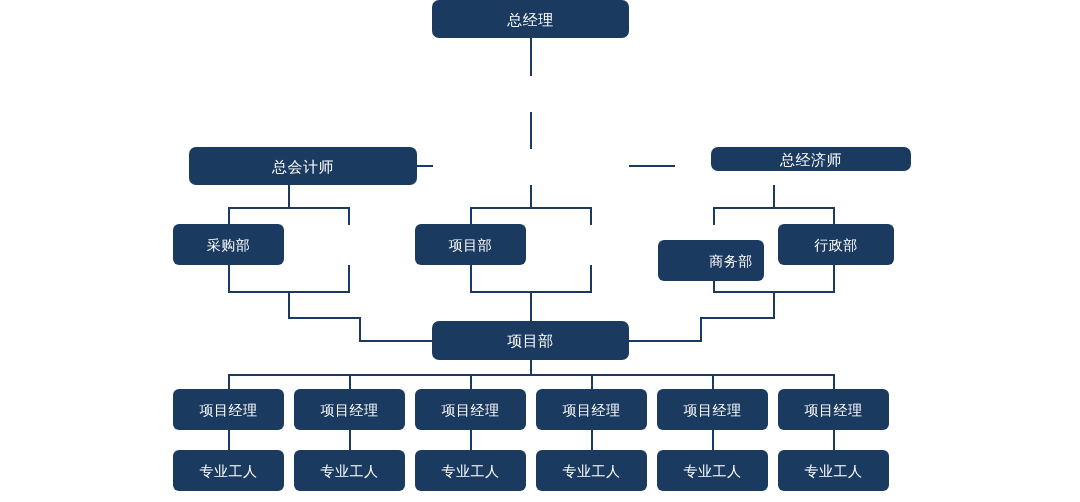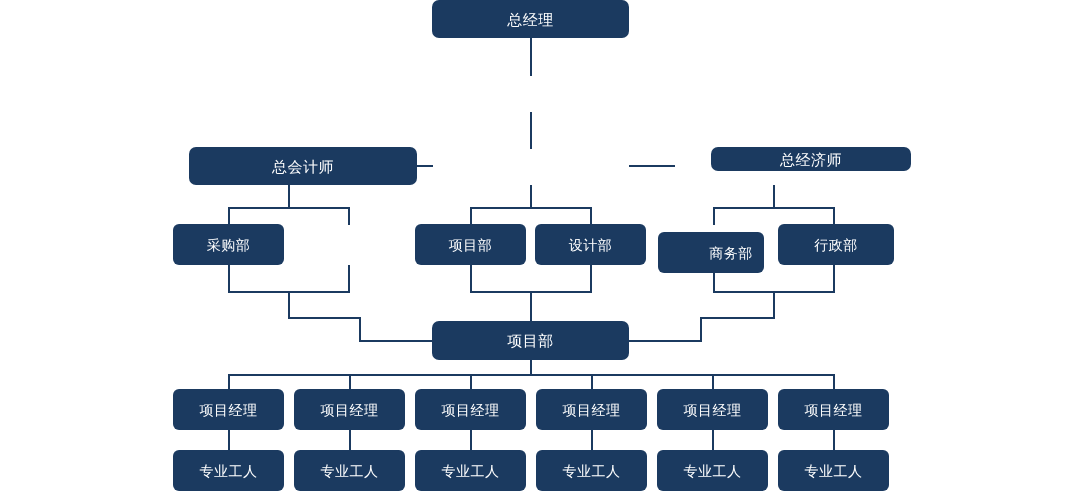--- a/index.html
+++ b/index.html
@@ -110,22 +110,21 @@
   <div class="connector v" style="left:833px; top:429px; height:22px;"></div>
 
   <div class="node" style="left:432px; top:0px; width:197px; height:38px;">总经理</div>
 
 
   <div class="node" style="left:189px; top:147px; width:228px; height:38px;">总会计师</div>
   <div class="node" style="left:674px; top:147px; width:200px; height:24px;margin-left:37px;">总经济师</div>
 
   <div class="node small" style="left:173px; top:224px; width:111px; height:41px;">采购部</div>
   <div class="node small" style="left:415px; top:224px; width:111px; height:41px;">项目部</div>
-  <div class="node small" style="left:535px; top:224px; width:111px; height:41px;">设计部</div>
-  <div class="node small" style="left:658px; top:232px; width:106px; height:41px;padding-left:40px;">商务部</div>
+  <div class="node small" style="left:658px; top:240px; width:106px; height:41px;padding-left:40px;">商务部</div>
   <div class="node small" style="left:778px; top:224px; width:116px; height:41px;">行政部</div>
 
   <div class="node" style="left:432px; top:321px; width:197px; height:39px;">项目部</div>
 
   <div class="node small" style="left:173px; top:389px; width:111px; height:41px;">项目经理</div>
   <div class="node small" style="left:294px; top:389px; width:111px; height:41px;">项目经理</div>
   <div class="node small" style="left:415px; top:389px; width:111px; height:41px;">项目经理</div>
   <div class="node small" style="left:536px; top:389px; width:111px; height:41px;">项目经理</div>
   <div class="node small" style="left:657px; top:389px; width:111px; height:41px;">项目经理</div>
   <div class="node small" style="left:778px; top:389px; width:111px; height:41px;">项目经理</div>

